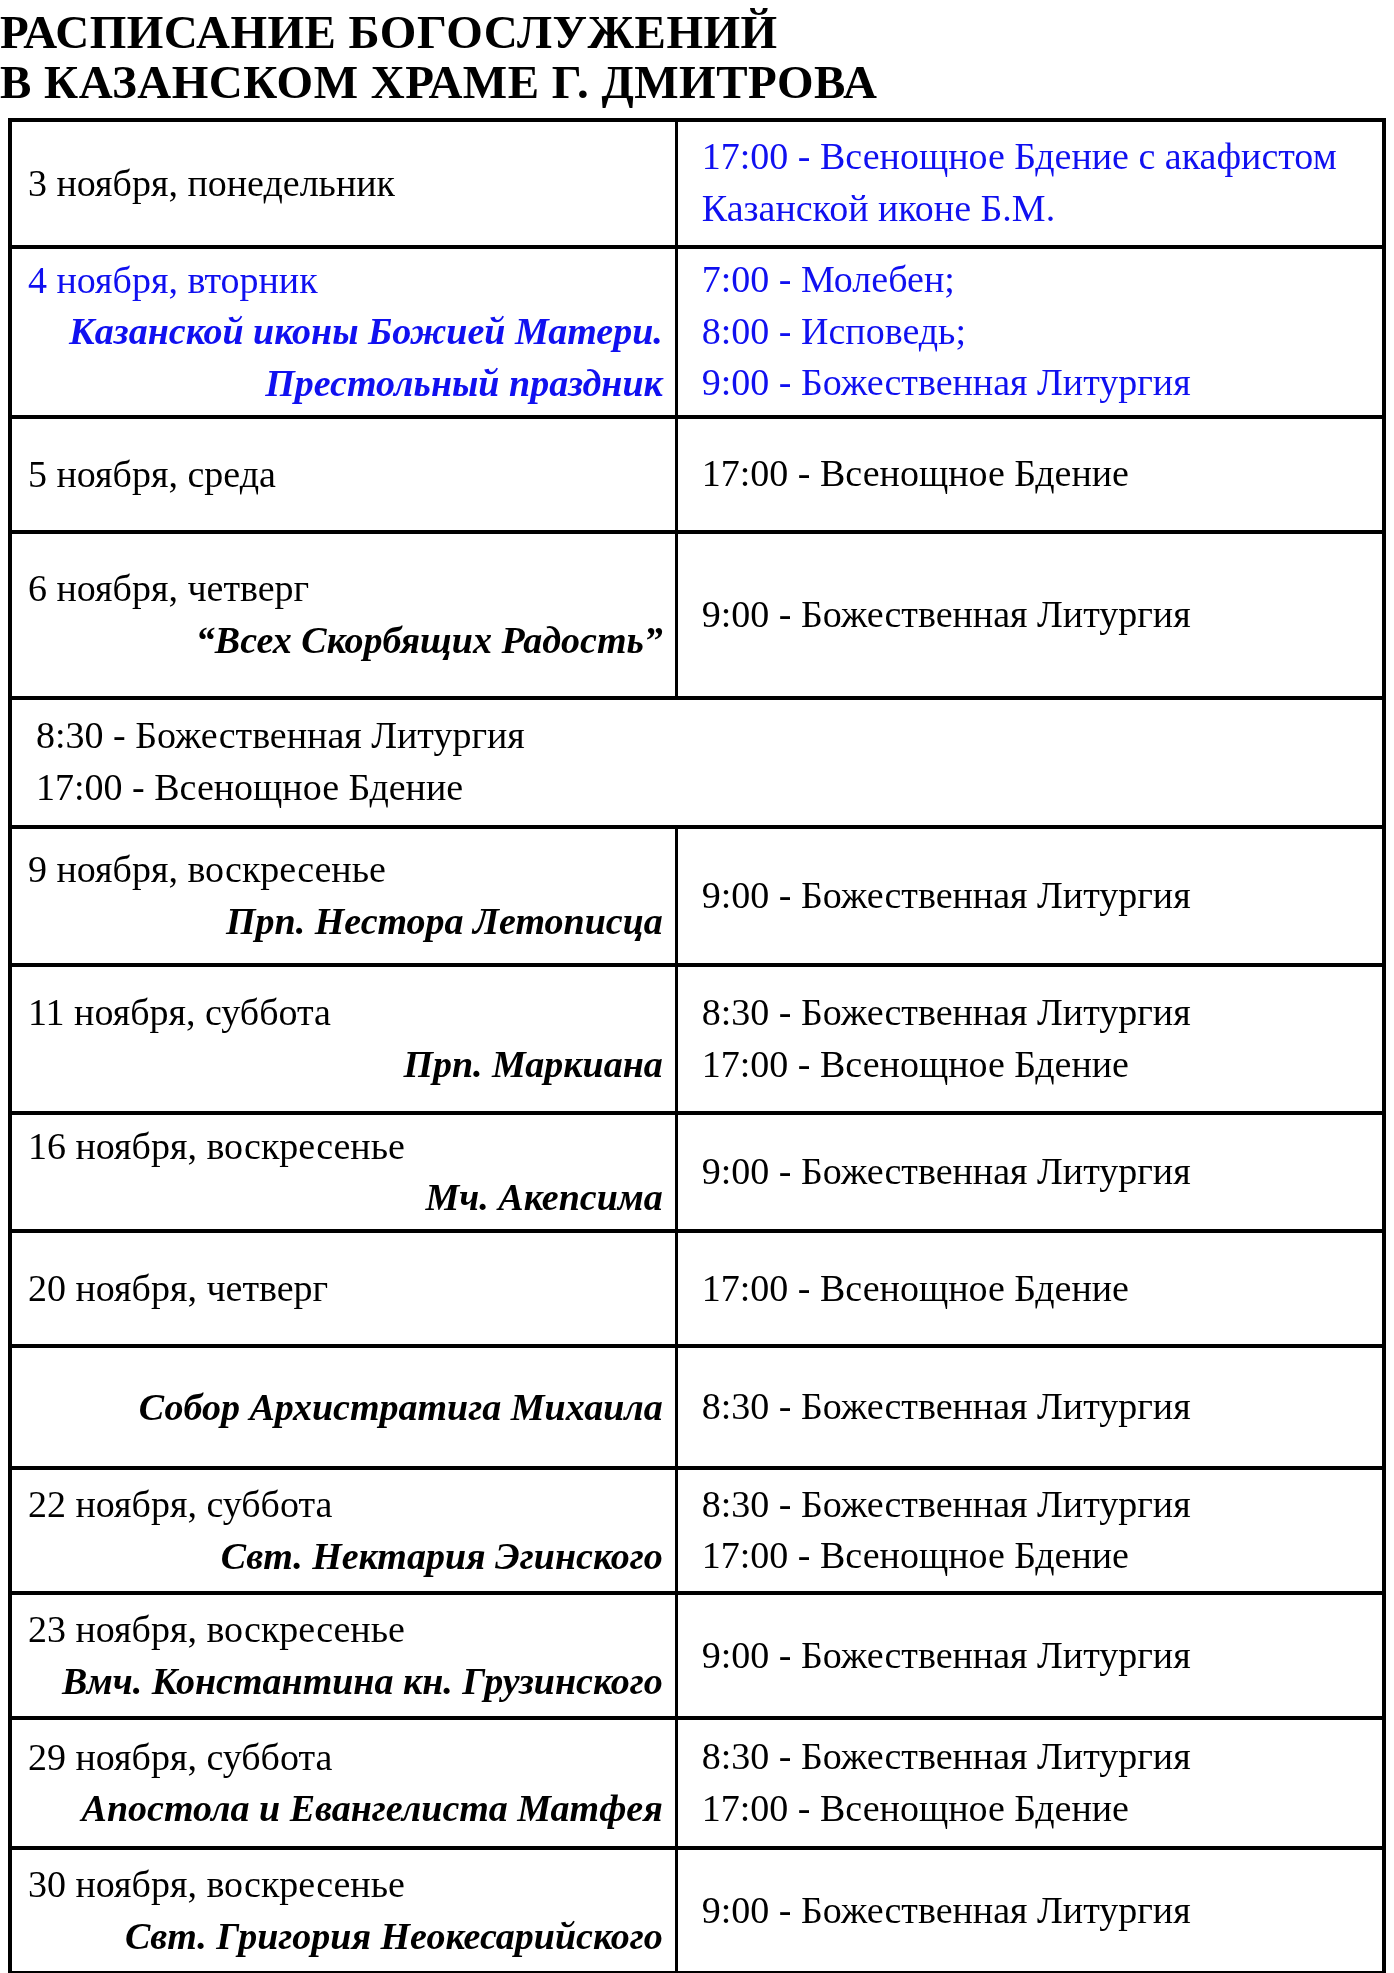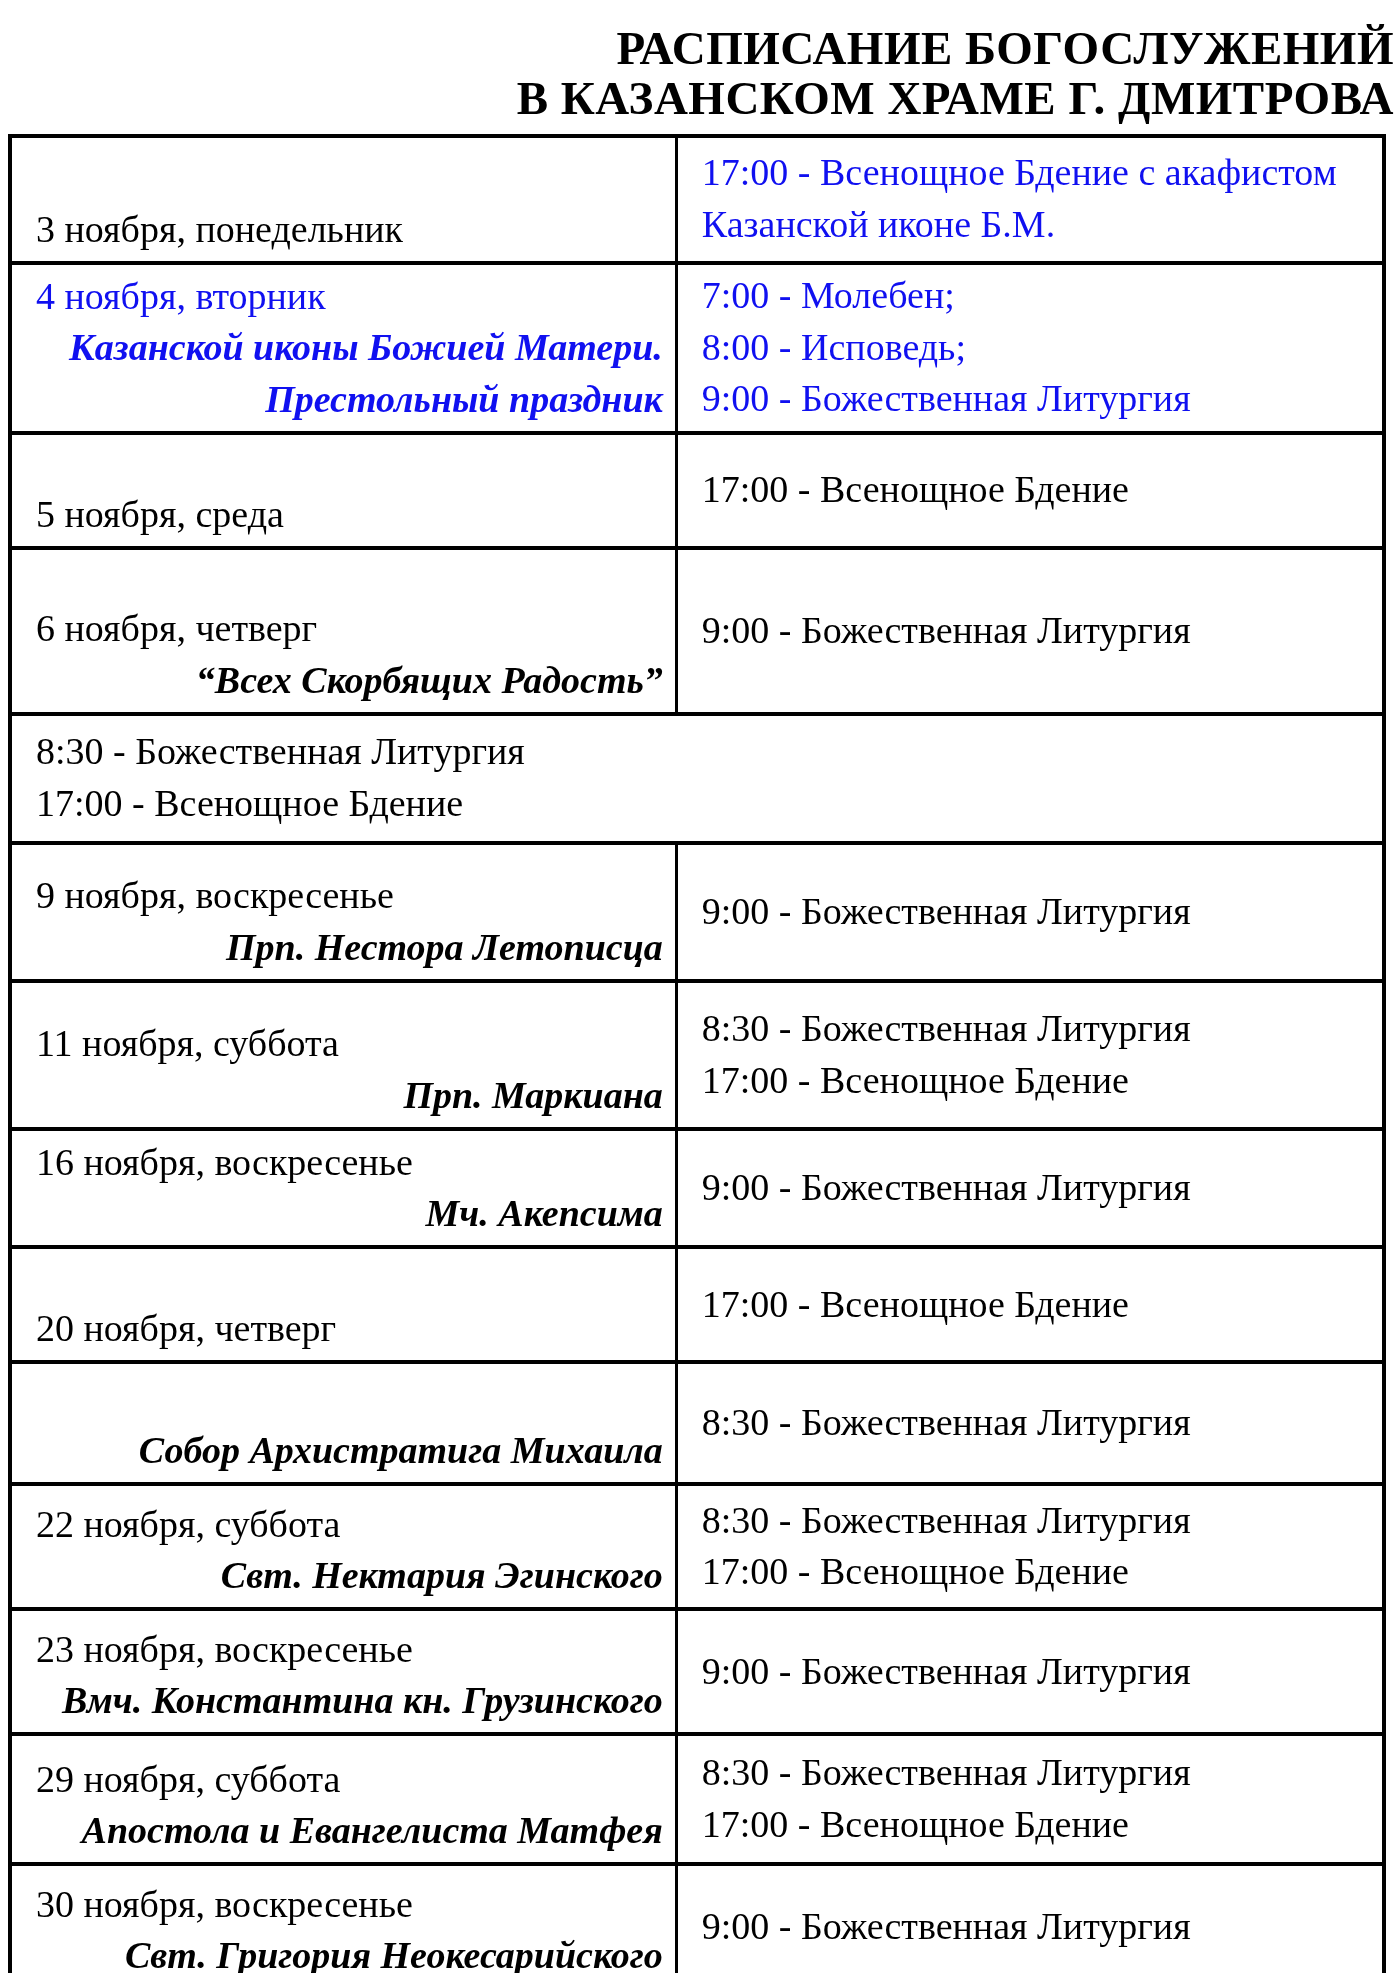--- a/index.html
+++ b/index.html
@@ -9,25 +9,25 @@
   }
   body {
     width: 1394px;
     min-height: 1973px;
     font-family: "Liberation Serif", "DejaVu Serif", serif;
     color: #000000;
     box-sizing: border-box;
     overflow: hidden;
   }
   .page-title {
-    text-align: right;
+    text-align: left;
     font-weight: bold;
     font-size: 47px;
     line-height: 1.06;
-    padding-top: 24px;
+    padding-top: 8px;
     letter-spacing: 0.5px;
   }
   .schedule-table {
     margin: 10px 8px 0 8px;
     border: 4px solid #000000;
   }
   .row {
     display: flex;
     align-items: stretch;
     border-bottom: 4px solid #000000;
@@ -37,24 +37,24 @@
     border-bottom: none;
   }
   .cell {
     box-sizing: border-box;
     font-size: 38px;
     line-height: 1.36;
   }
   .cell-date {
     width: 48.6%;
     border-right: 3px solid #000000;
-    padding: 6px 12px 5px 24px;
+    padding: 6px 12px 5px 16px;
     display: flex;
     flex-direction: column;
-    justify-content: flex-end;
+    justify-content: center;
   }
   .cell-times {
     flex: 1;
     padding: 5px 12px 5px 24px;
     display: flex;
     flex-direction: column;
     justify-content: center;
   }
   .date-line {
     text-align: left;

